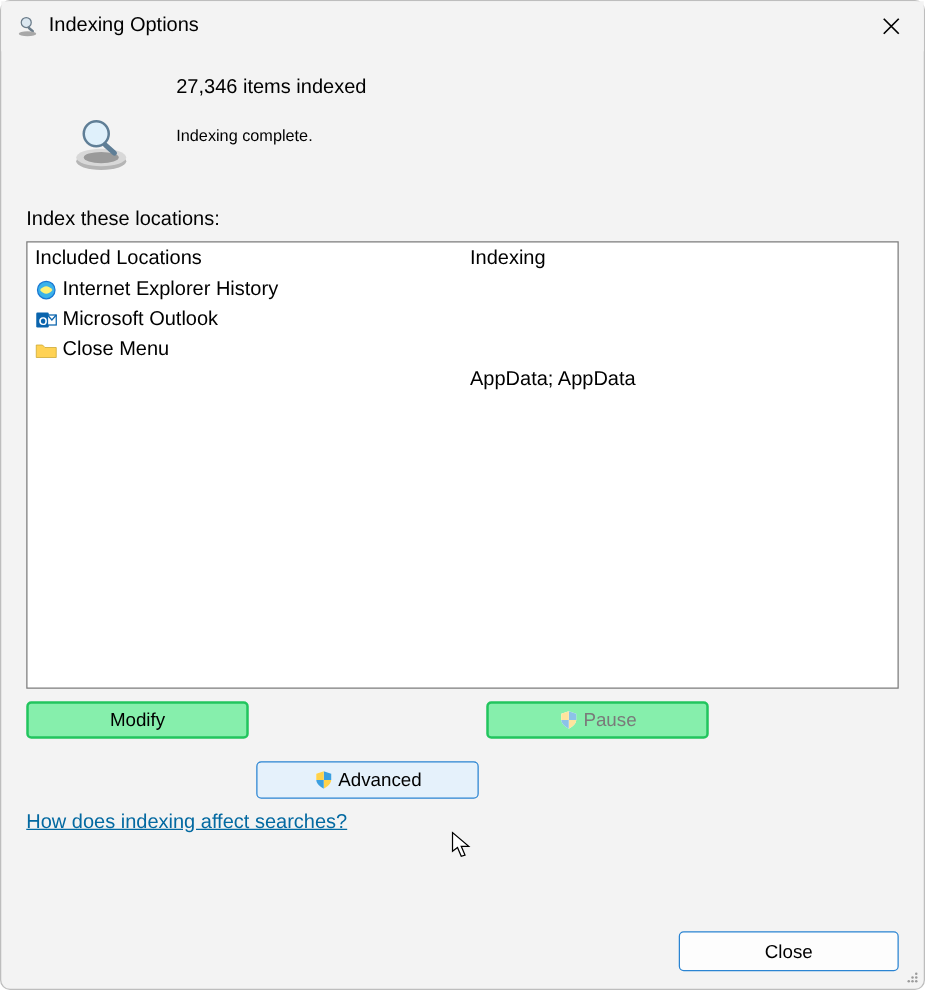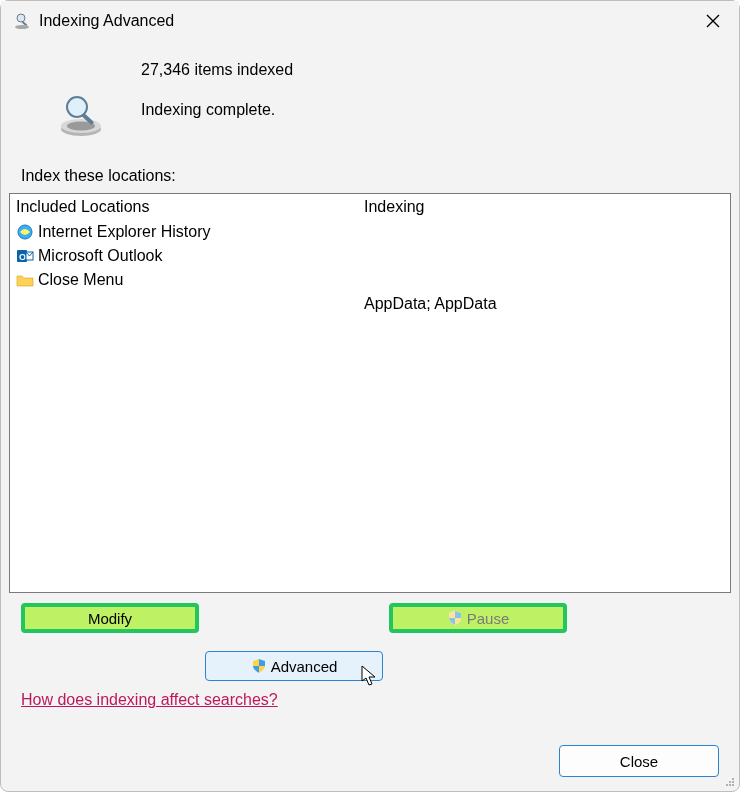--- a/index.html
+++ b/index.html
@@ -37,76 +37,76 @@
   cursor: default;
 }
 .header-row {
   display: flex;
   align-items: flex-start;
   padding: 20px 20px 10px 56px;
 }
 .header-icon { width: 48px; height: 48px; margin-right: 36px; margin-top: 30px; }
 .header-text { flex: 1; }
 .count { font-size: 16px; margin-bottom: 22px; }
-.status { font-size: 16px; }
+.status { font-size: 13px; }
 .section-label { padding: 18px 20px 8px 20px; font-size: 16px; }
 .listbox {
-  margin: 0 8px;
+  margin: 0 20px;
   background: #fff;
   border: 1px solid #7a7a7a;
-  height: 400px;
+  height: 358px;
   display: flex;
 }
 .col {
   padding: 2px 6px 6px 6px;
   font-size: 16px;
 }
 .col.left { width: 348px; }
 .col.right { flex: 1; border-left: none; }
 .col-header { padding: 2px 0 4px 0; }
 .row { display: flex; align-items: center; height: 24px; }
 .row .ic { width: 18px; height: 18px; margin-right: 4px; flex-shrink: 0; }
 .exclude-row { height: 24px; display: flex; align-items: center; }
 .button-row {
   display: flex;
   gap: 6px;
   margin: 10px 20px 6px 20px;
 }
 .btn {
   height: 30px;
-  border: 4px solid #22c55e;
-  background: #bef264;
+  border: 2px solid #22c55e;
+  background: #86efac;
   border-radius: 4px;
   font-size: 15px;
   font-family: inherit;
   display: flex;
   align-items: center;
   justify-content: center;
   gap: 4px;
   padding: 0 8px;
   width: 178px;
 }
 .btn.focus { border: 1px solid #2a84d2; background: #e5f1fb; margin-top: 48px; }
 .btn.disabled { color: #7a7a7a; }
 .shield { width: 16px; height: 16px; }
 .links { margin: 4px 20px; }
 .links a {
-  color: #be185d;
+  color: #0369a1;
   text-decoration: underline;
   font-size: 16px;
   display: inline-block;
   margin-bottom: 6px;
 }
 .close-row {
   position: absolute;
   right: 20px;
   bottom: 14px;
 }
 .close-btn {
-  width: 160px;
+  width: 176px;
   height: 32px;
   border: 1px solid #2a84d2;
   background: #fdfdfd;
   border-radius: 4px;
   font-size: 15px;
   font-family: inherit;
 }
 .resize-grip {
   position: absolute;
   right: 3px;
@@ -130,21 +130,21 @@
 <div class="window">
 
   <div class="titlebar">
     <span class="icon">
       <svg viewBox="0 0 18 18">
           <circle cx="8" cy="6" r="4" fill="#dbe7f0" stroke="#6b7c8a"></circle>
           <rect x="10" y="9" width="6" height="2" rx="1" transform="rotate(40 10 9)" fill="#6b7c8a"></rect>
           <ellipse cx="9" cy="15" rx="7" ry="2" fill="#a8a8a8"></ellipse>
         </svg>
     </span>
-    <div class="title">Indexing Advanced</div>
+    <div class="title">Indexing Options</div>
     <div class="close">
       <svg width="14" height="14" viewBox="0 0 14 14">
           <path d="M1 1 L13 13 M13 1 L1 13" stroke="#000" stroke-width="1.4"></path>
         </svg>
     </div>
   </div>
 
   <div class="header-row">
     <span class="header-icon">
       <svg viewBox="0 0 48 48">

